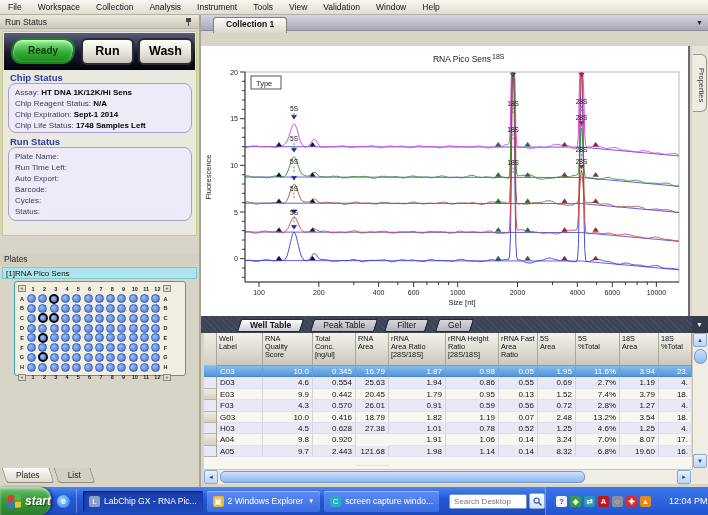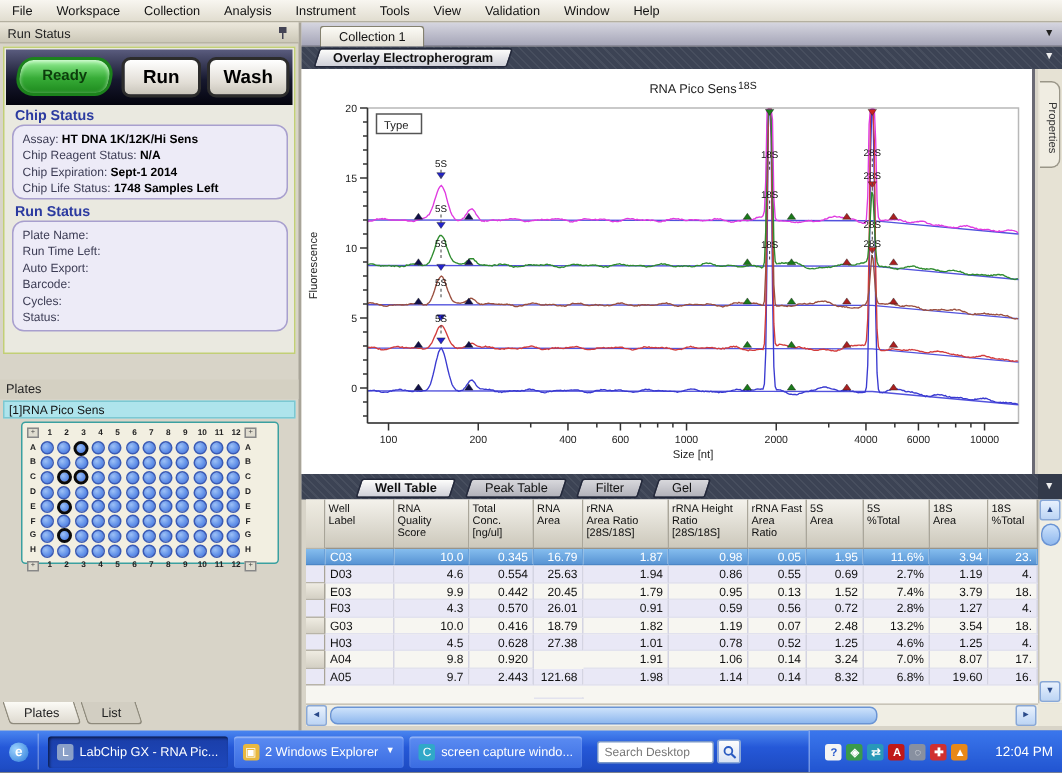--- a/index.html
+++ b/index.html
@@ -38,21 +38,21 @@
 .well{width:9px;height:9px;border-radius:50%;background:radial-gradient(circle at 35% 35%,#9cc0f6,#5f8fe8 60%,#4a6ed0);border:1px solid #3a5ab4;margin:0 1.15px;}
 .well.ringed{border:2px solid #0a0a0a;width:10px;height:10px;margin:0 .65px;}
 #lp-tabs{position:absolute;left:4px;top:453px;height:16px;display:flex;}
 .dock-tab{position:relative;height:15px;line-height:15px;padding:0 12px;font-size:8.5px;margin-right:4px;color:#222;}
 .dock-tab::before{content:"";position:absolute;inset:0;background:linear-gradient(#fcfbf6,#dedad0);border:1px solid #8e8a7c;border-top:none;transform:skewX(18deg);border-radius:0 0 3px 3px;}
 .dock-tab.inactive::before{background:#d2cec2;}
 .dock-tab i{position:relative;font-style:normal;}
 
 
 #collectionbar{position:absolute;left:201px;top:15px;width:507px;height:16px;background:linear-gradient(#d6d6e0,#a6a6b8);border-bottom:1px solid #8a8a9a;}
-#collection-tab{position:absolute;left:12px;top:2px;height:16px;padding:0 12px;background:linear-gradient(#fcfbf6,#ddd9ce);border:1px solid #84816f;border-bottom:none;border-radius:3px 3px 0 0;font-weight:normal;font-size:8.5px;line-height:13px;}
+#collection-tab{position:absolute;left:12px;top:2px;height:16px;padding:0 12px;background:linear-gradient(#fcfbf6,#ddd9ce);border:1px solid #84816f;border-bottom:none;border-radius:3px 3px 0 0;font-weight:bold;font-size:8.5px;line-height:13px;}
 .bar-arrow{position:absolute;right:5px;top:4px;font-size:7px;color:#222;}
 #overlaybar{position:absolute;left:201px;top:31px;width:507px;height:15px;background:#3c4354 repeating-linear-gradient(45deg,rgba(255,255,255,.06) 0 1px,transparent 1px 4px);}
 .slant-tab{position:relative;display:inline-block;height:13px;line-height:13px;padding:0 11px;margin-left:10px;margin-top:1px;font-size:8.5px;color:#111;}
 .slant-tab::before{content:"";position:absolute;inset:0;background:linear-gradient(#fdfdfb,#cfd0d8);border:1px solid #23283a;transform:skewX(-18deg);border-radius:2px;}
 .slant-tab.inactive::before{background:linear-gradient(#d8d8dc,#b2b2ba);}
 .slant-tab i{position:relative;font-style:normal;}
 .slant-tab.active i{font-weight:bold;}
 #overlaybar .bar-arrow{color:#eee;top:3px;}
 #chartwrap{position:absolute;left:201px;top:46px;width:489px;height:270px;background:#fff;border-right:2px solid #6a6a74;}
 #propstrip{position:absolute;left:692px;top:46px;width:16px;height:270px;background:#e6e2d4;}
@@ -313,24 +313,20 @@
         </div>
       </div>
     <div id="lp-tabs">
         <span class="dock-tab"><i>Plates</i></span>
         <span class="dock-tab inactive"><i>List</i></span>
       </div>
   </div>
 
   <div id="collectionbar">
     <div id="collection-tab">Collection 1</div>
-    <span class="bar-arrow">▼</span>
-  </div>
-  <div id="overlaybar">
-    <span class="slant-tab active"><i>Overlay Electropherogram</i></span>
     <span class="bar-arrow">▼</span>
   </div>
   <div id="chartwrap">
     <svg id="chartsvg" width="487" height="270" viewBox="0 0 487 270">
         <rect x="44" y="26" width="434" height="210" fill="#fff" stroke="#b8b8b8" stroke-width="1"></rect>
         <path d="M44,100.66666666666666L380.5136911832756,101.13333333333335L478,110" fill="none" stroke="#5252dd" stroke-width="0.9"></path>
         <path d="M44,131L380.5136911832756,131.46666666666667L478,140.33333333333331" fill="none" stroke="#5252dd" stroke-width="0.9"></path>
         <path d="M44,157.13333333333333L380.5136911832756,157.6L478,166.46666666666667" fill="none" stroke="#5252dd" stroke-width="0.9"></path>
         <path d="M44,186.06666666666666L380.5136911832756,186.53333333333333L478,195.4" fill="none" stroke="#5252dd" stroke-width="0.9"></path>
         <path d="M44,214.53333333333333L380.5136911832756,215L478,223.86666666666667" fill="none" stroke="#5252dd" stroke-width="0.9"></path>
@@ -626,20 +622,29 @@
     <span class="sbtn" style="left:0;top:121px;">▼</span>
   </div>
   <div id="hscroll">
     <span class="sbtn" style="left:0;top:0;">◄</span>
     <span class="sthumb" style="left:16px;top:1px;width:365px;height:12px;"></span>
     <span class="sbtn" style="left:473px;top:0;">►</span>
   </div>
   <div id="hcorner"></div>
 
   <div id="taskbar">
+    <div id="startbtn">
+      <span id="startflag">
+        <b style="background:#e23a2a;"></b>
+          <b style="background:#54b948;"></b>
+          <b style="background:#3a6ee0;"></b>
+          <b style="background:#f0c030;"></b>
+      </span>
+      <span id="start-label">start</span>
+    </div>
     <div id="quicklaunch">
       <span class="ql-icon">e</span>
     </div>
     <div id="taskbuttons" style="display:flex;align-items:center;">
         <div class="taskbtn active">
           <span class="tb-icon" style="background: rgb(138, 160, 200);">L</span>
           <span>LabChip GX - RNA Pic...</span>
         </div>
         <div class="taskbtn idle">
           <span class="tb-icon" style="background: rgb(232, 184, 64);">▣</span>

